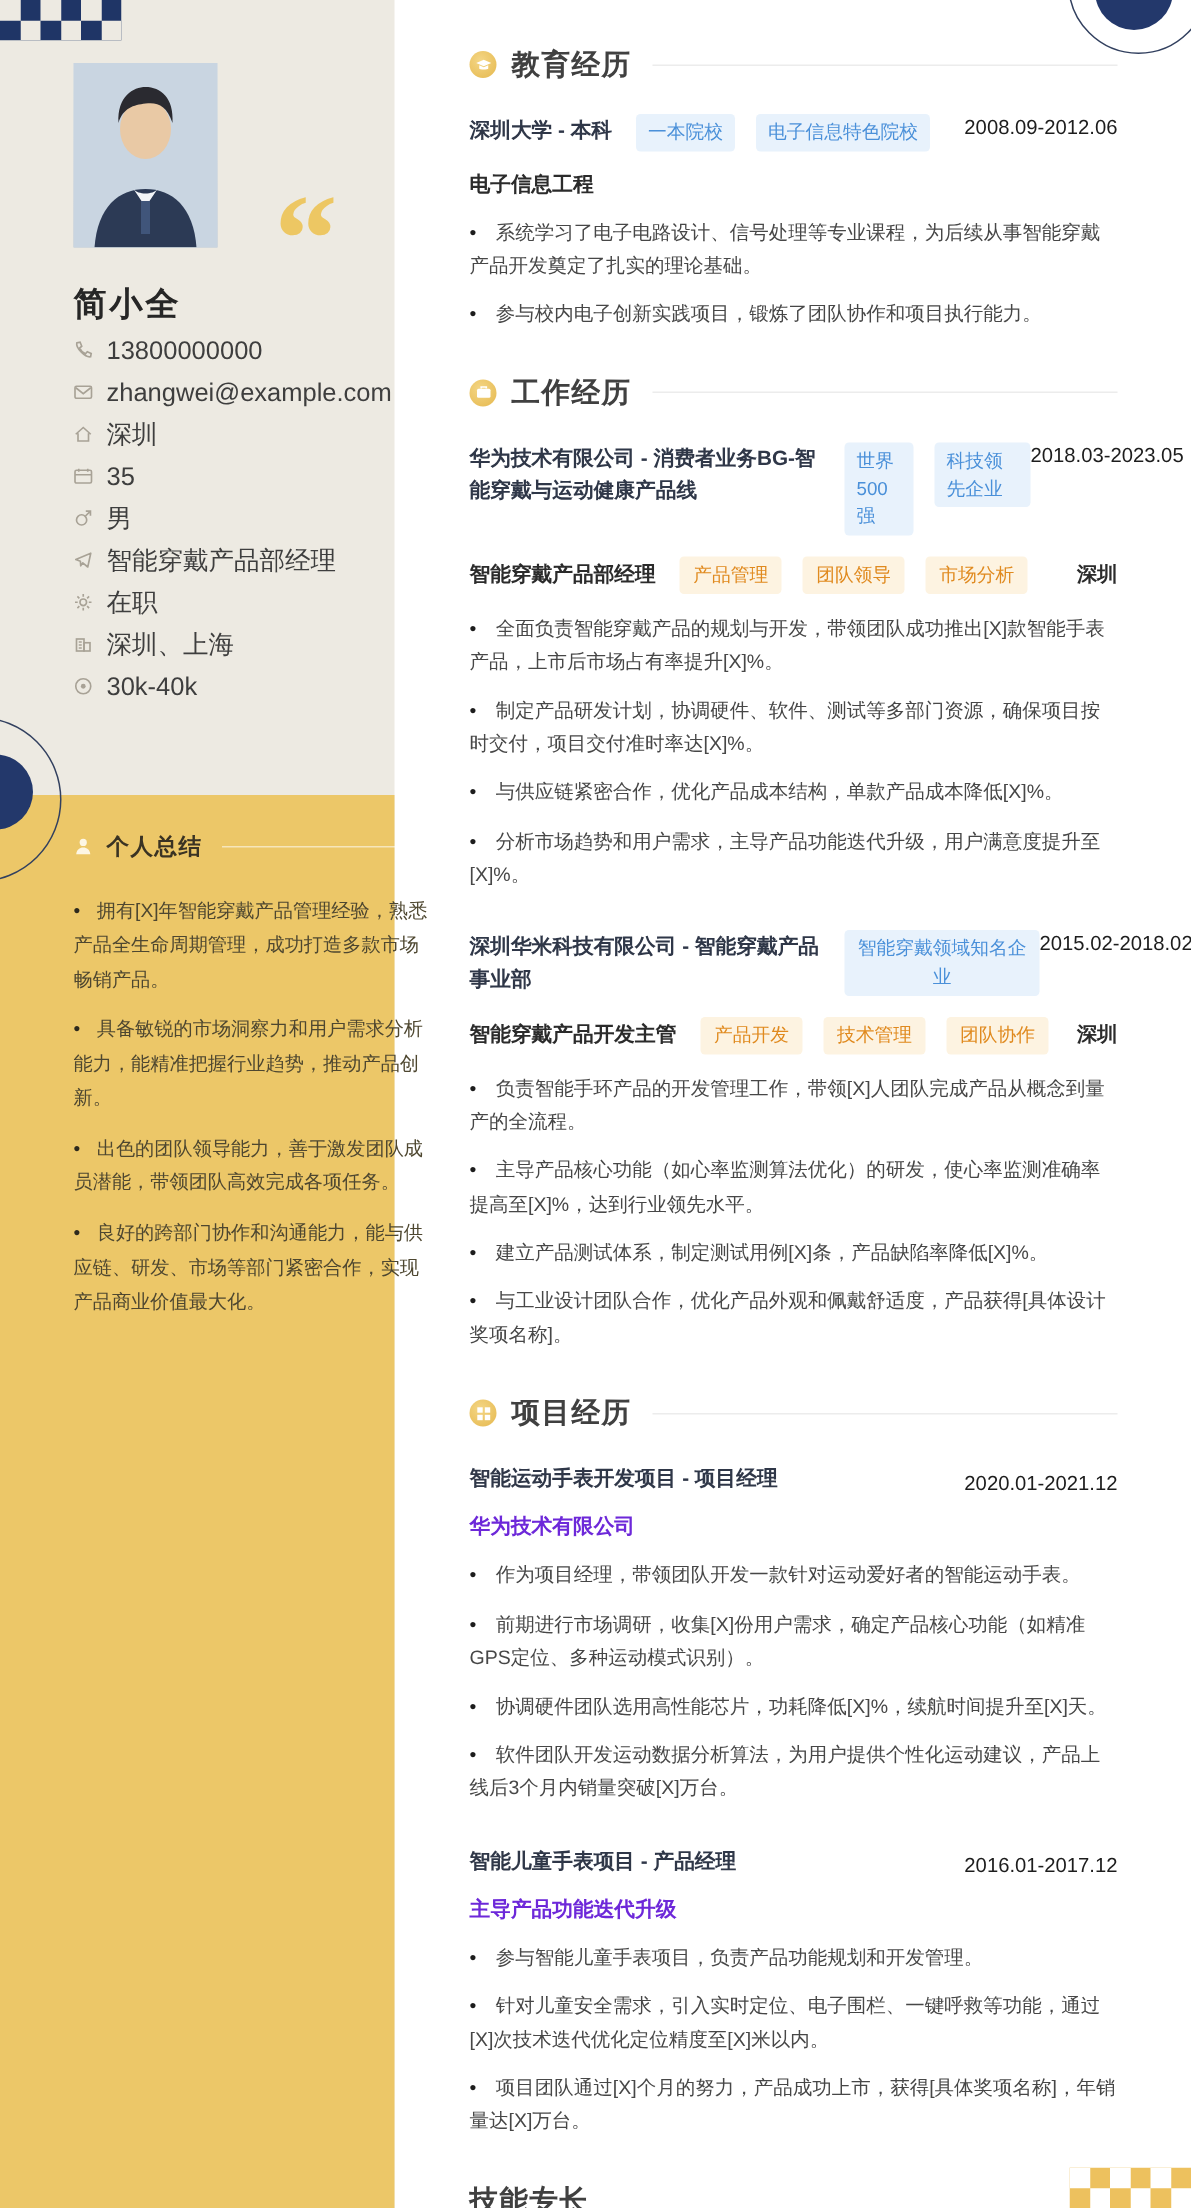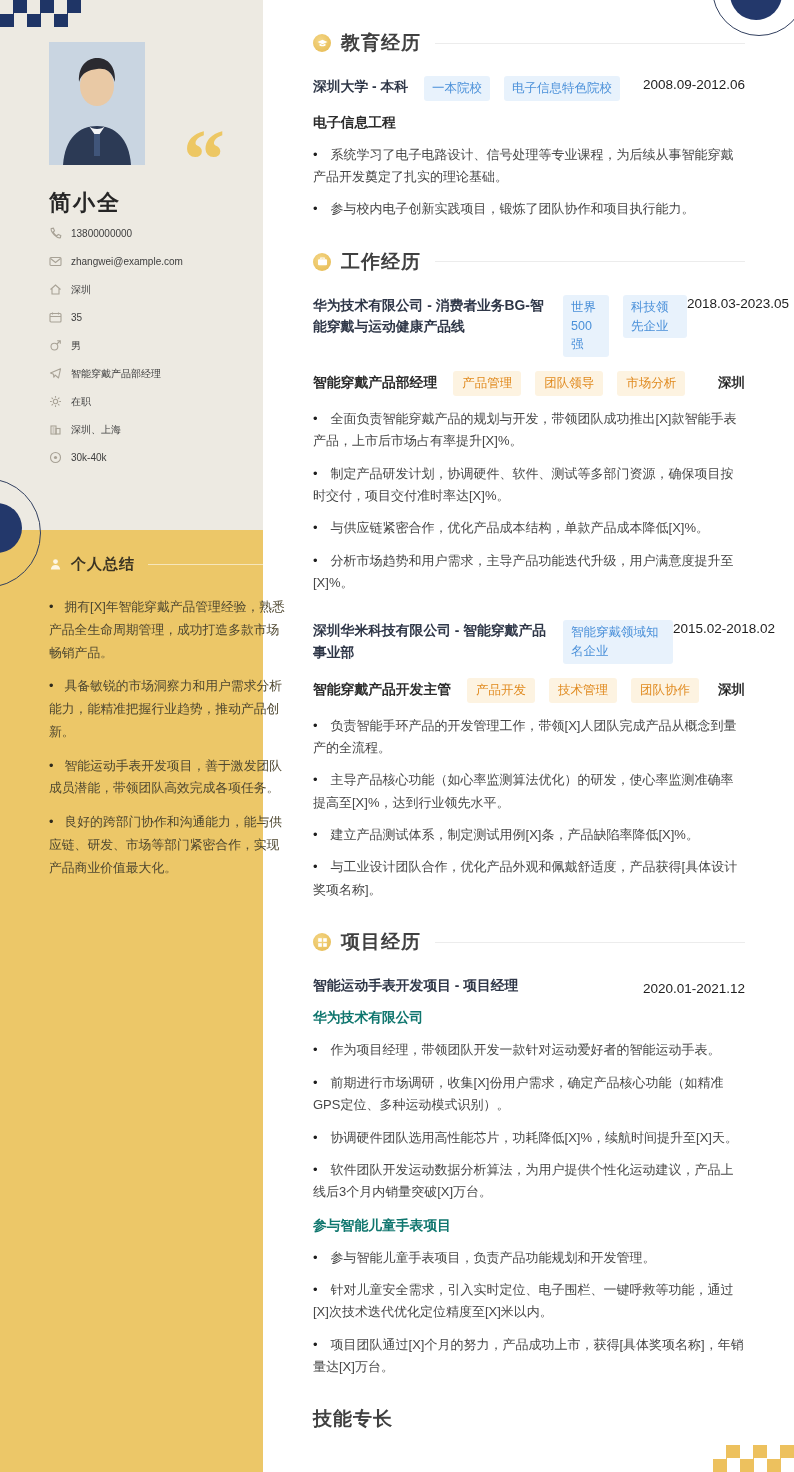--- a/index.html
+++ b/index.html
@@ -22,21 +22,21 @@
   .ring.ml { top:478px; left:-69px; width:110px; height:110px; }
   .dot-circle.ml { top:503px; left:-28px; width:50px; height:50px; }
 
   .photo { position:absolute; left:49px; top:42px; width:96px; height:123px; background:linear-gradient(180deg,#cdd8e2,#b9c7d6); overflow:hidden; }
   .quote-mark { position:absolute; left:183px; top:118px; font-family:"Liberation Serif","DejaVu Serif",serif; font-size:84px; line-height:1; color:#edc763; font-weight:bold; }
   .name { position:absolute; left:49px; top:188px; font-size:22px; font-weight:bold; color:#262626; letter-spacing:2px; }
 
   .contacts { position:absolute; left:49px; top:227px; width:200px; }
   .contact-row { display:flex; align-items:center; margin-bottom:15px; height:13px; }
   .contact-row .cicon { width:14px; height:13px; margin-right:8px; flex:none; display:flex; align-items:center; }
-  .contact-row .cval { font-size:10px; color:#3e3e3e; white-space:nowrap; }
+  .contact-row .cval { font-size:17px; color:#3e3e3e; white-space:nowrap; }
 
   .summary { position:absolute; left:0; top:530px; width:311px; padding:25px 20px 0 49px; }
   .summary-head { display:flex; align-items:center; }
   .summary-head .sico { width:13px; height:13px; margin-right:9px; flex:none; }
   .summary-title { font-size:15px; font-weight:bold; color:#3a3323; letter-spacing:1px; }
   .summary-line { flex:1; height:1px; background:rgba(255,255,255,.55); margin-left:13px; margin-right:24px; }
   .summary-body { margin-top:22px; }
   .summary-body p { font-size:12.8px; line-height:1.78; color:#4e4730; margin-bottom:11px; }
   .summary-body p::before { content:"•"; margin-right:11px; color:#2e2a1d; }
 
@@ -49,36 +49,36 @@
   .sec-line { flex:1; height:1px; background:#ececec; margin-left:14px; }
 
   .entry-row { display:flex; align-items:flex-start; }
   .entry-main { font-size:13.8px; font-weight:bold; color:#2f3748; line-height:1.55; }
   .company-name { width:234px; flex:none; }
   .entry-date { margin-left:auto; font-size:13.5px; font-weight:normal; color:#1d1d1d; white-space:nowrap; padding-top:1px; }
   .tags { display:flex; gap:14px; margin-left:16px; align-items:flex-start; }
   .tag-blue { background:#e8f2fc; color:#4a90d9; font-size:12.5px; line-height:1.5; padding:3px 8px; border-radius:3px; }
   .tag-w500 { width:46px; }
   .tag-tech { width:64px; }
-  .tag-known { width:110px; }
+  .tag-known { width:130px;text-align:center; }
   .role-row { display:flex; align-items:center; margin-top:14px; }
   .role-name { font-size:13.8px; font-weight:bold; color:#2b2b2b; }
   .tag-orange { background:#fdf3e1; color:#e08a1f; font-size:12.5px; line-height:1.5; padding:3px 9px; border-radius:3px; white-space:nowrap; }
   .entry-loc { margin-left:auto; font-size:13.5px; font-weight:bold; color:#2b2b2b; }
   .major { margin-top:13px; font-size:13.8px; font-weight:bold; color:#2b2b2b; }
 
   .bullets { margin-top:12px; }
   .bullets p { font-size:13px; line-height:1.72; color:#474747; margin-bottom:10px; }
   .bullets p::before { content:"•"; margin-right:13px; color:#1d1d1d; }
 
   .block-gap { margin-top:26px; }
   .section-gap { margin-top:28px; }
 
   .proj-title-row { display:flex; align-items:flex-end;gap:13px; }
-  .proj-company { margin-top:13px; font-size:13.8px; font-weight:bold; color:#0f766e; }
+  .proj-company { margin-top:13px; font-size:13.8px; font-weight:bold; color:#6d28d9; }
 
   svg { display:block; }
 </style>
 </head>
 <body>
 
 <div class="page">
 
   <div class="sidebar"></div>
   <div class="yellow-panel"></div>
@@ -193,21 +193,21 @@
             <circle cx="6.5" cy="3.6" r="2.4" fill="#fdf6e4"></circle>
             <path d="M1.8 11.5 C2.2 8.4 4 7 6.5 7 C9 7 10.8 8.4 11.2 11.5 Z" fill="#fdf6e4"></path>
           </svg>
         </span>
       <span class="summary-title">个人总结</span>
       <span class="summary-line"></span>
     </div>
     <div class="summary-body">
       <p>拥有[X]年智能穿戴产品管理经验，熟悉产品全生命周期管理，成功打造多款市场畅销产品。</p>
       <p>具备敏锐的市场洞察力和用户需求分析能力，能精准把握行业趋势，推动产品创新。</p>
-      <p>智能运动手表开发项目，善于激发团队成员潜能，带领团队高效完成各项任务。</p>
+      <p>出色的团队领导能力，善于激发团队成员潜能，带领团队高效完成各项任务。</p>
       <p>良好的跨部门协作和沟通能力，能与供应链、研发、市场等部门紧密合作，实现产品商业价值最大化。</p>
     </div>
   </div>
 
   <div class="main">
 
     <div class="sec-head">
       <span class="sec-ico">
           <svg width="11" height="11" viewBox="0 0 11 11">
             <path d="M0.5 4 L5.5 1.8 L10.5 4 L5.5 6.2 Z" fill="#fff"></path>
@@ -307,21 +307,25 @@
       <span class="entry-date">2020.01-2021.12</span>
     </div>
     <div class="proj-company">华为技术有限公司</div>
     <div class="bullets">
       <p>作为项目经理，带领团队开发一款针对运动爱好者的智能运动手表。</p>
       <p>前期进行市场调研，收集[X]份用户需求，确定产品核心功能（如精准GPS定位、多种运动模式识别）。</p>
       <p>协调硬件团队选用高性能芯片，功耗降低[X]%，续航时间提升至[X]天。</p>
       <p>软件团队开发运动数据分析算法，为用户提供个性化运动建议，产品上线后3个月内销量突破[X]万台。</p>
     </div>
 
-    <div class="proj-company">参与智能儿童手表项目</div>
+    <div class="proj-title-row block-gap">
+      <span class="entry-main">智能儿童手表项目 - 产品经理</span>
+      <span class="entry-date">2016.01-2017.12</span>
+    </div>
+    <div class="proj-company">主导产品功能迭代升级</div>
     <div class="bullets">
       <p>参与智能儿童手表项目，负责产品功能规划和开发管理。</p>
       <p>针对儿童安全需求，引入实时定位、电子围栏、一键呼救等功能，通过[X]次技术迭代优化定位精度至[X]米以内。</p>
       <p>项目团队通过[X]个月的努力，产品成功上市，获得[具体奖项名称]，年销量达[X]万台。</p>
     </div>
 
     <div class="sec-head section-gap">
 
       <span class="sec-title">技能专长</span>
 

